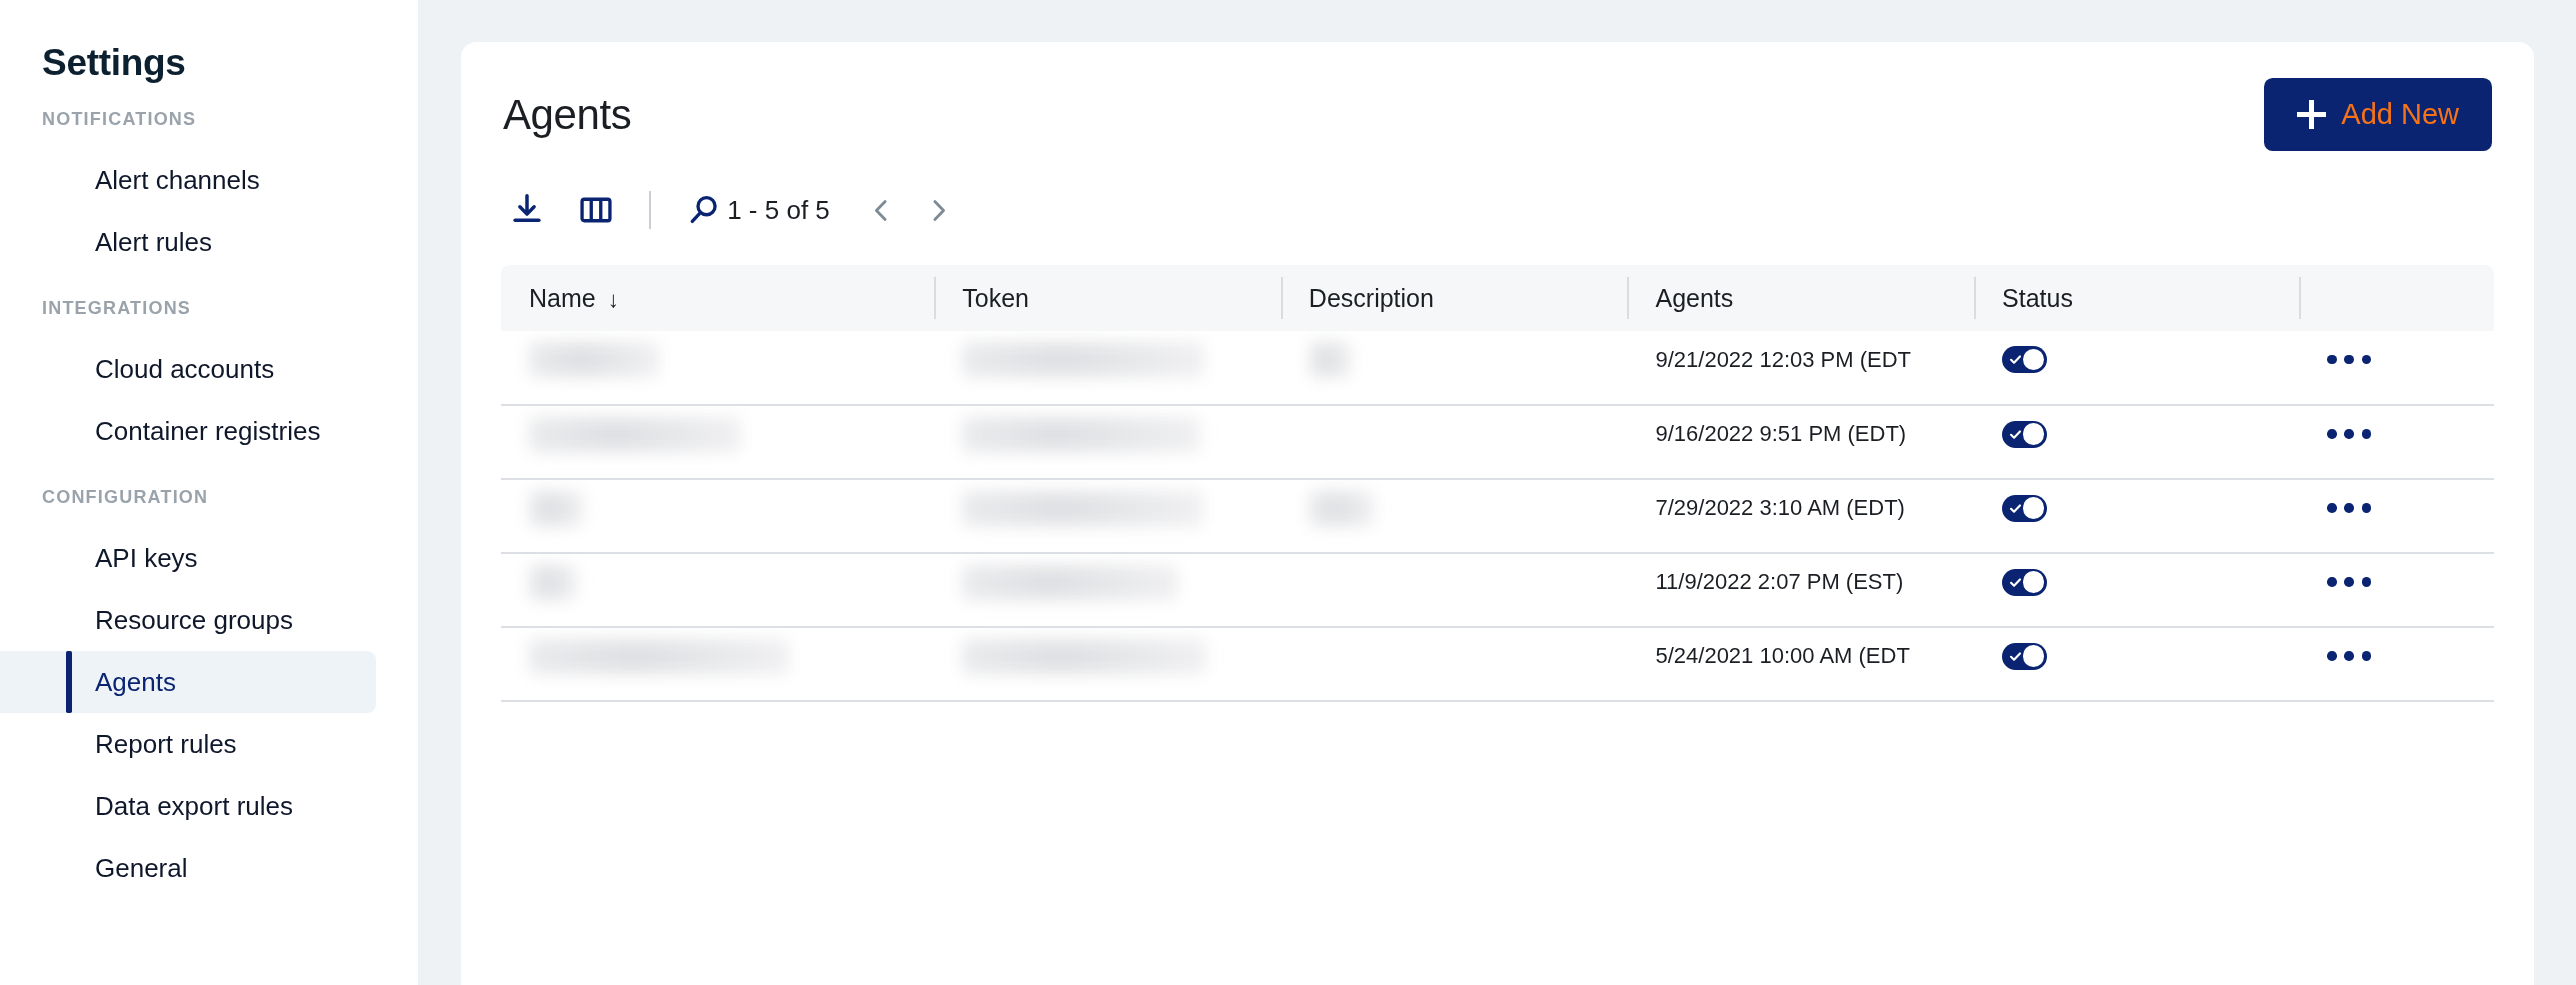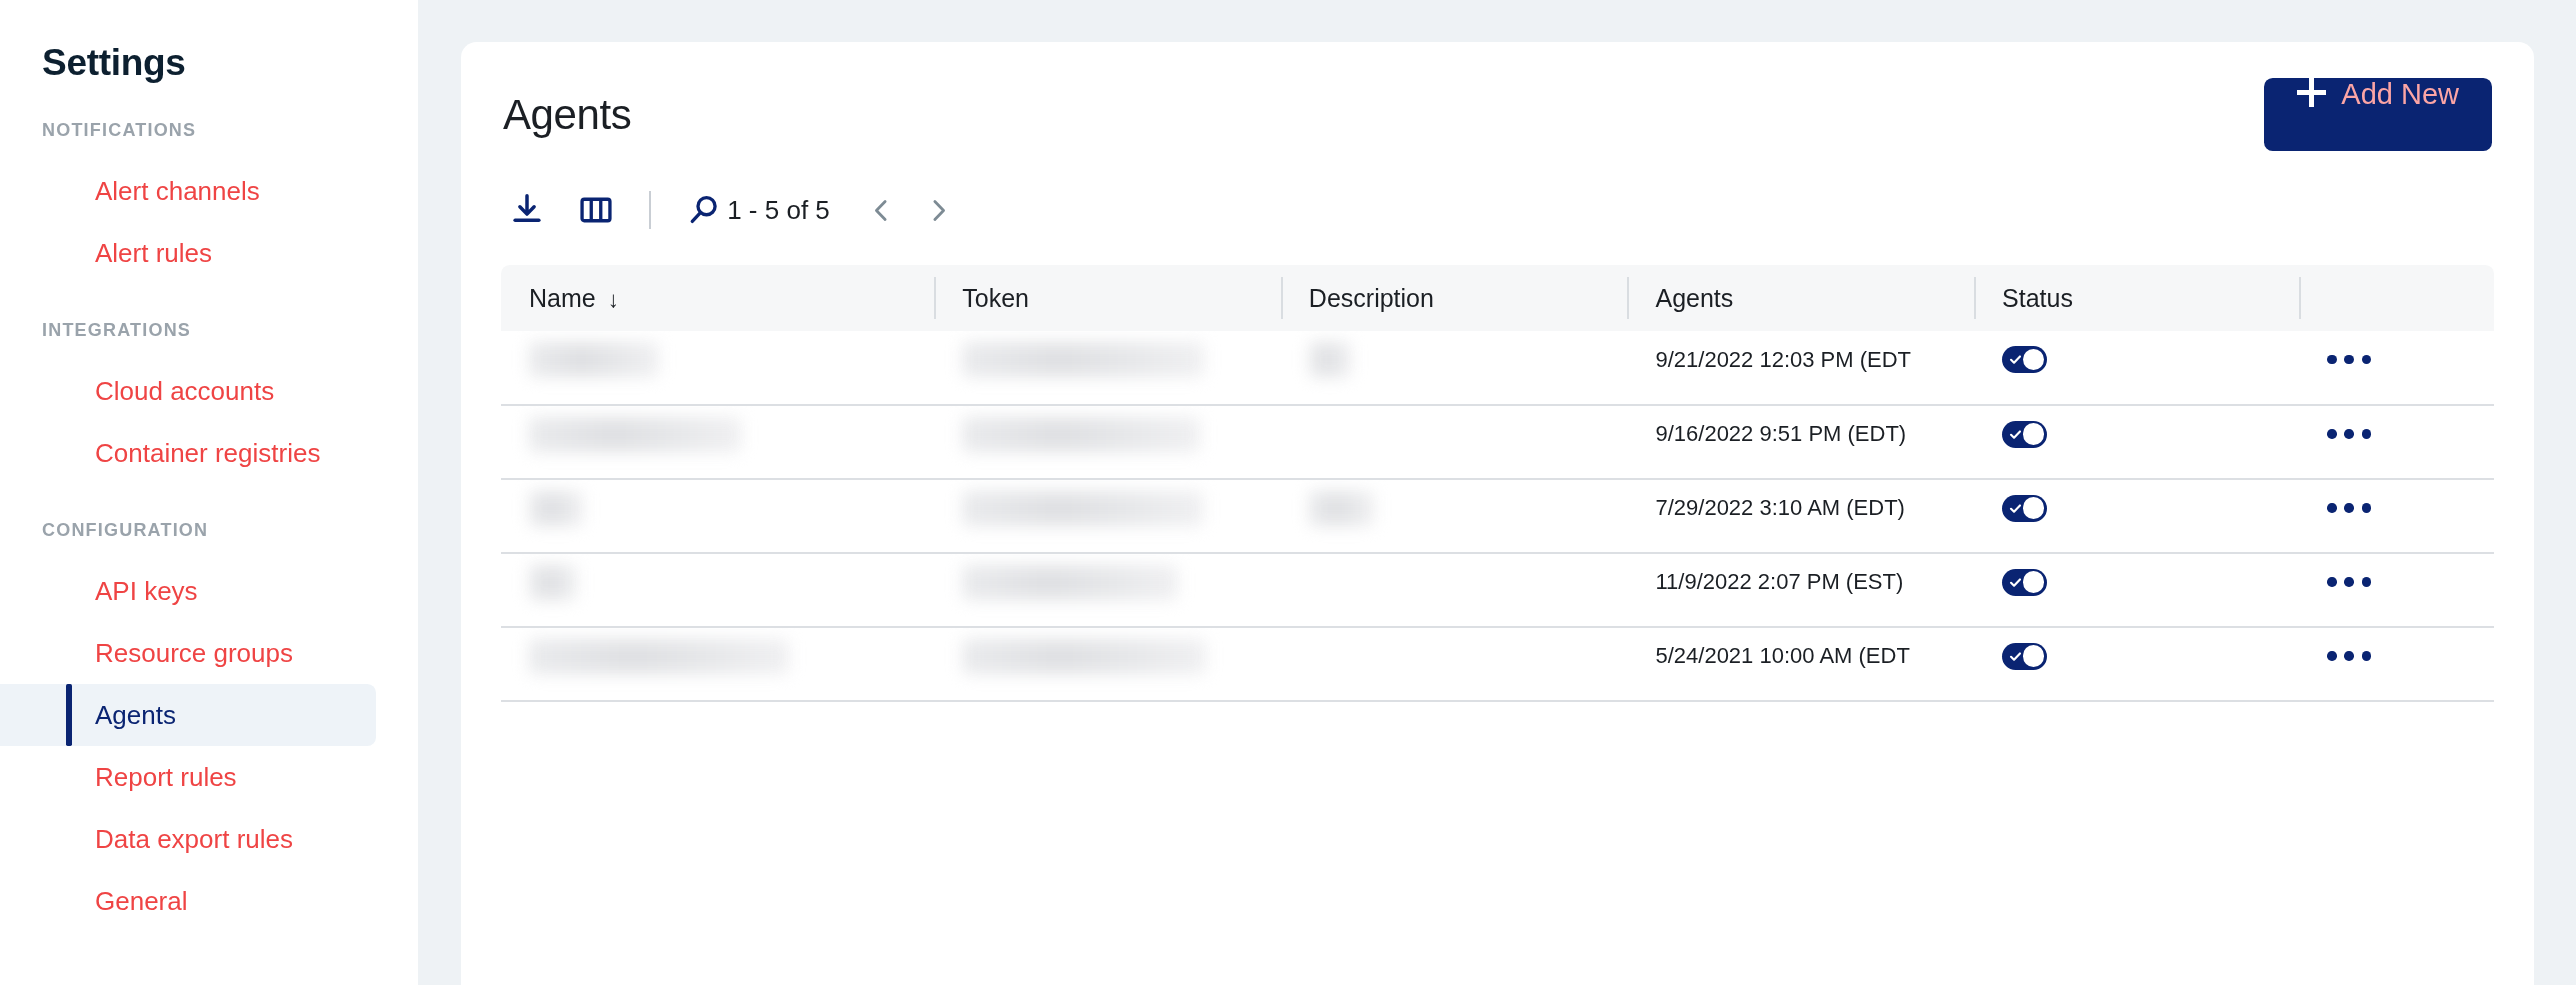--- a/index.html
+++ b/index.html
@@ -18,40 +18,40 @@
     flex:0 0 418px;
     padding:0;
   }
   .settings-title {
     font-size:37px;
     font-weight:bold;
     color:#0d2030;
     letter-spacing:-0.3px;
     padding:42px 0 0 42px;
   }
-  .nav-group { margin-top:36px; }
+  .nav-group { margin-top:25px; }
   .nav-group.first { }
   .group-label {
     font-size:18px;
     font-weight:bold;
     letter-spacing:1.2px;
     color:#9aa3ab;
     padding-left:42px;
     margin-bottom:19px;
   }
   .nav-item {
     position:relative;
     display:flex;
     align-items:center;
     height:62px;
     margin:0 42px 0 0;
     padding-left:95px;
     border-radius:0 8.7px 8.7px 0;
     font-size:26px;
-    color:#ef4444;
+    color:#0f172a;
   }
   .nav-item.active {
     background:#eef3f8;
     color:#0a2472;
   }
   .nav-item.active::before {
     content:"";
     position:absolute;
     left:66px; top:0; bottom:0;
     width:6px;
@@ -80,28 +80,28 @@
     padding:36px 42px 0 42px;
   }
   .page-title {
     font-size:42px;
     font-weight:400;
     color:#1b1f24;
     letter-spacing:-0.4px;
   }
   .add-new-btn {
     display:flex;
-    align-items:flex-start;
+    align-items:center;
     gap:15.6px;
     background:#0a2472;
-    color:#fca5a5;
+    color:#f97316;
     border:none;
     border-radius:8.7px;
     height:73px;
-    padding:0 33px;
+    padding:12px 33px;
     font-size:29px;
     font-family:"Liberation Sans", sans-serif;
     cursor:pointer;
   }
   .plus-icon {
     display:inline-block; width:29px; height:29px; position:relative; flex:0 0 29px;
   }
   .plus-icon::before, .plus-icon::after {
     content:""; position:absolute; background:#ffffff;
   }

